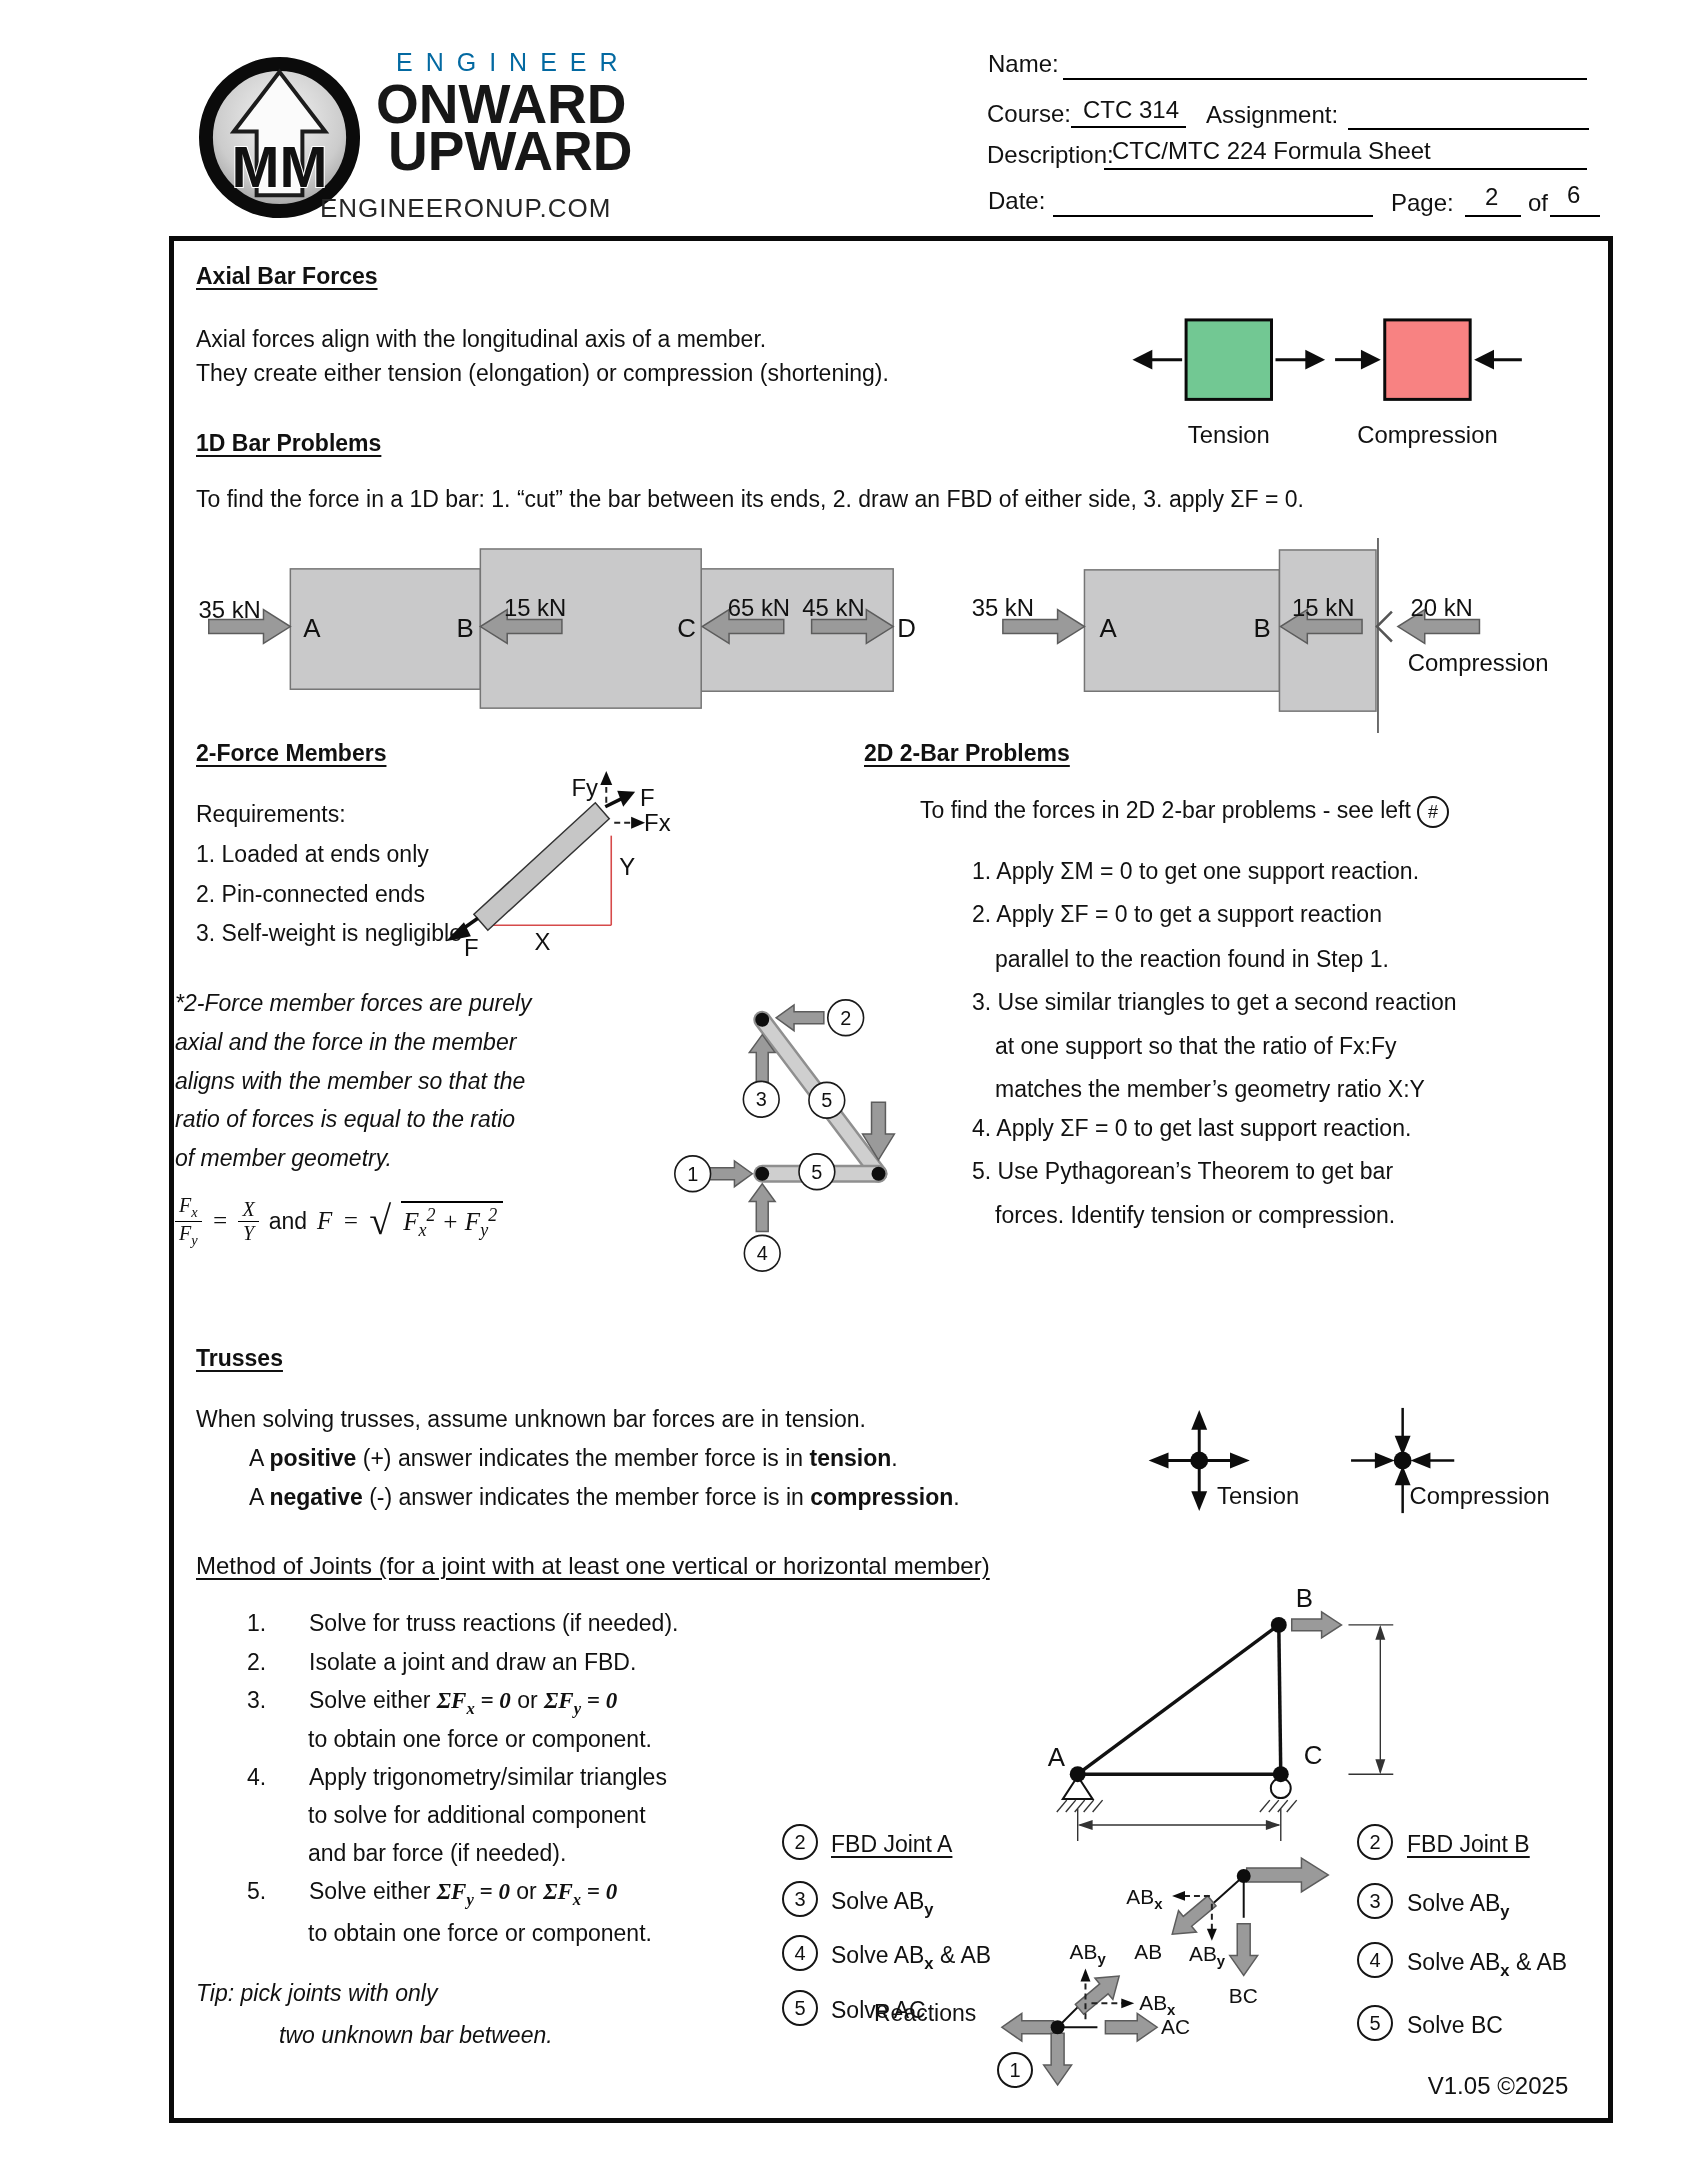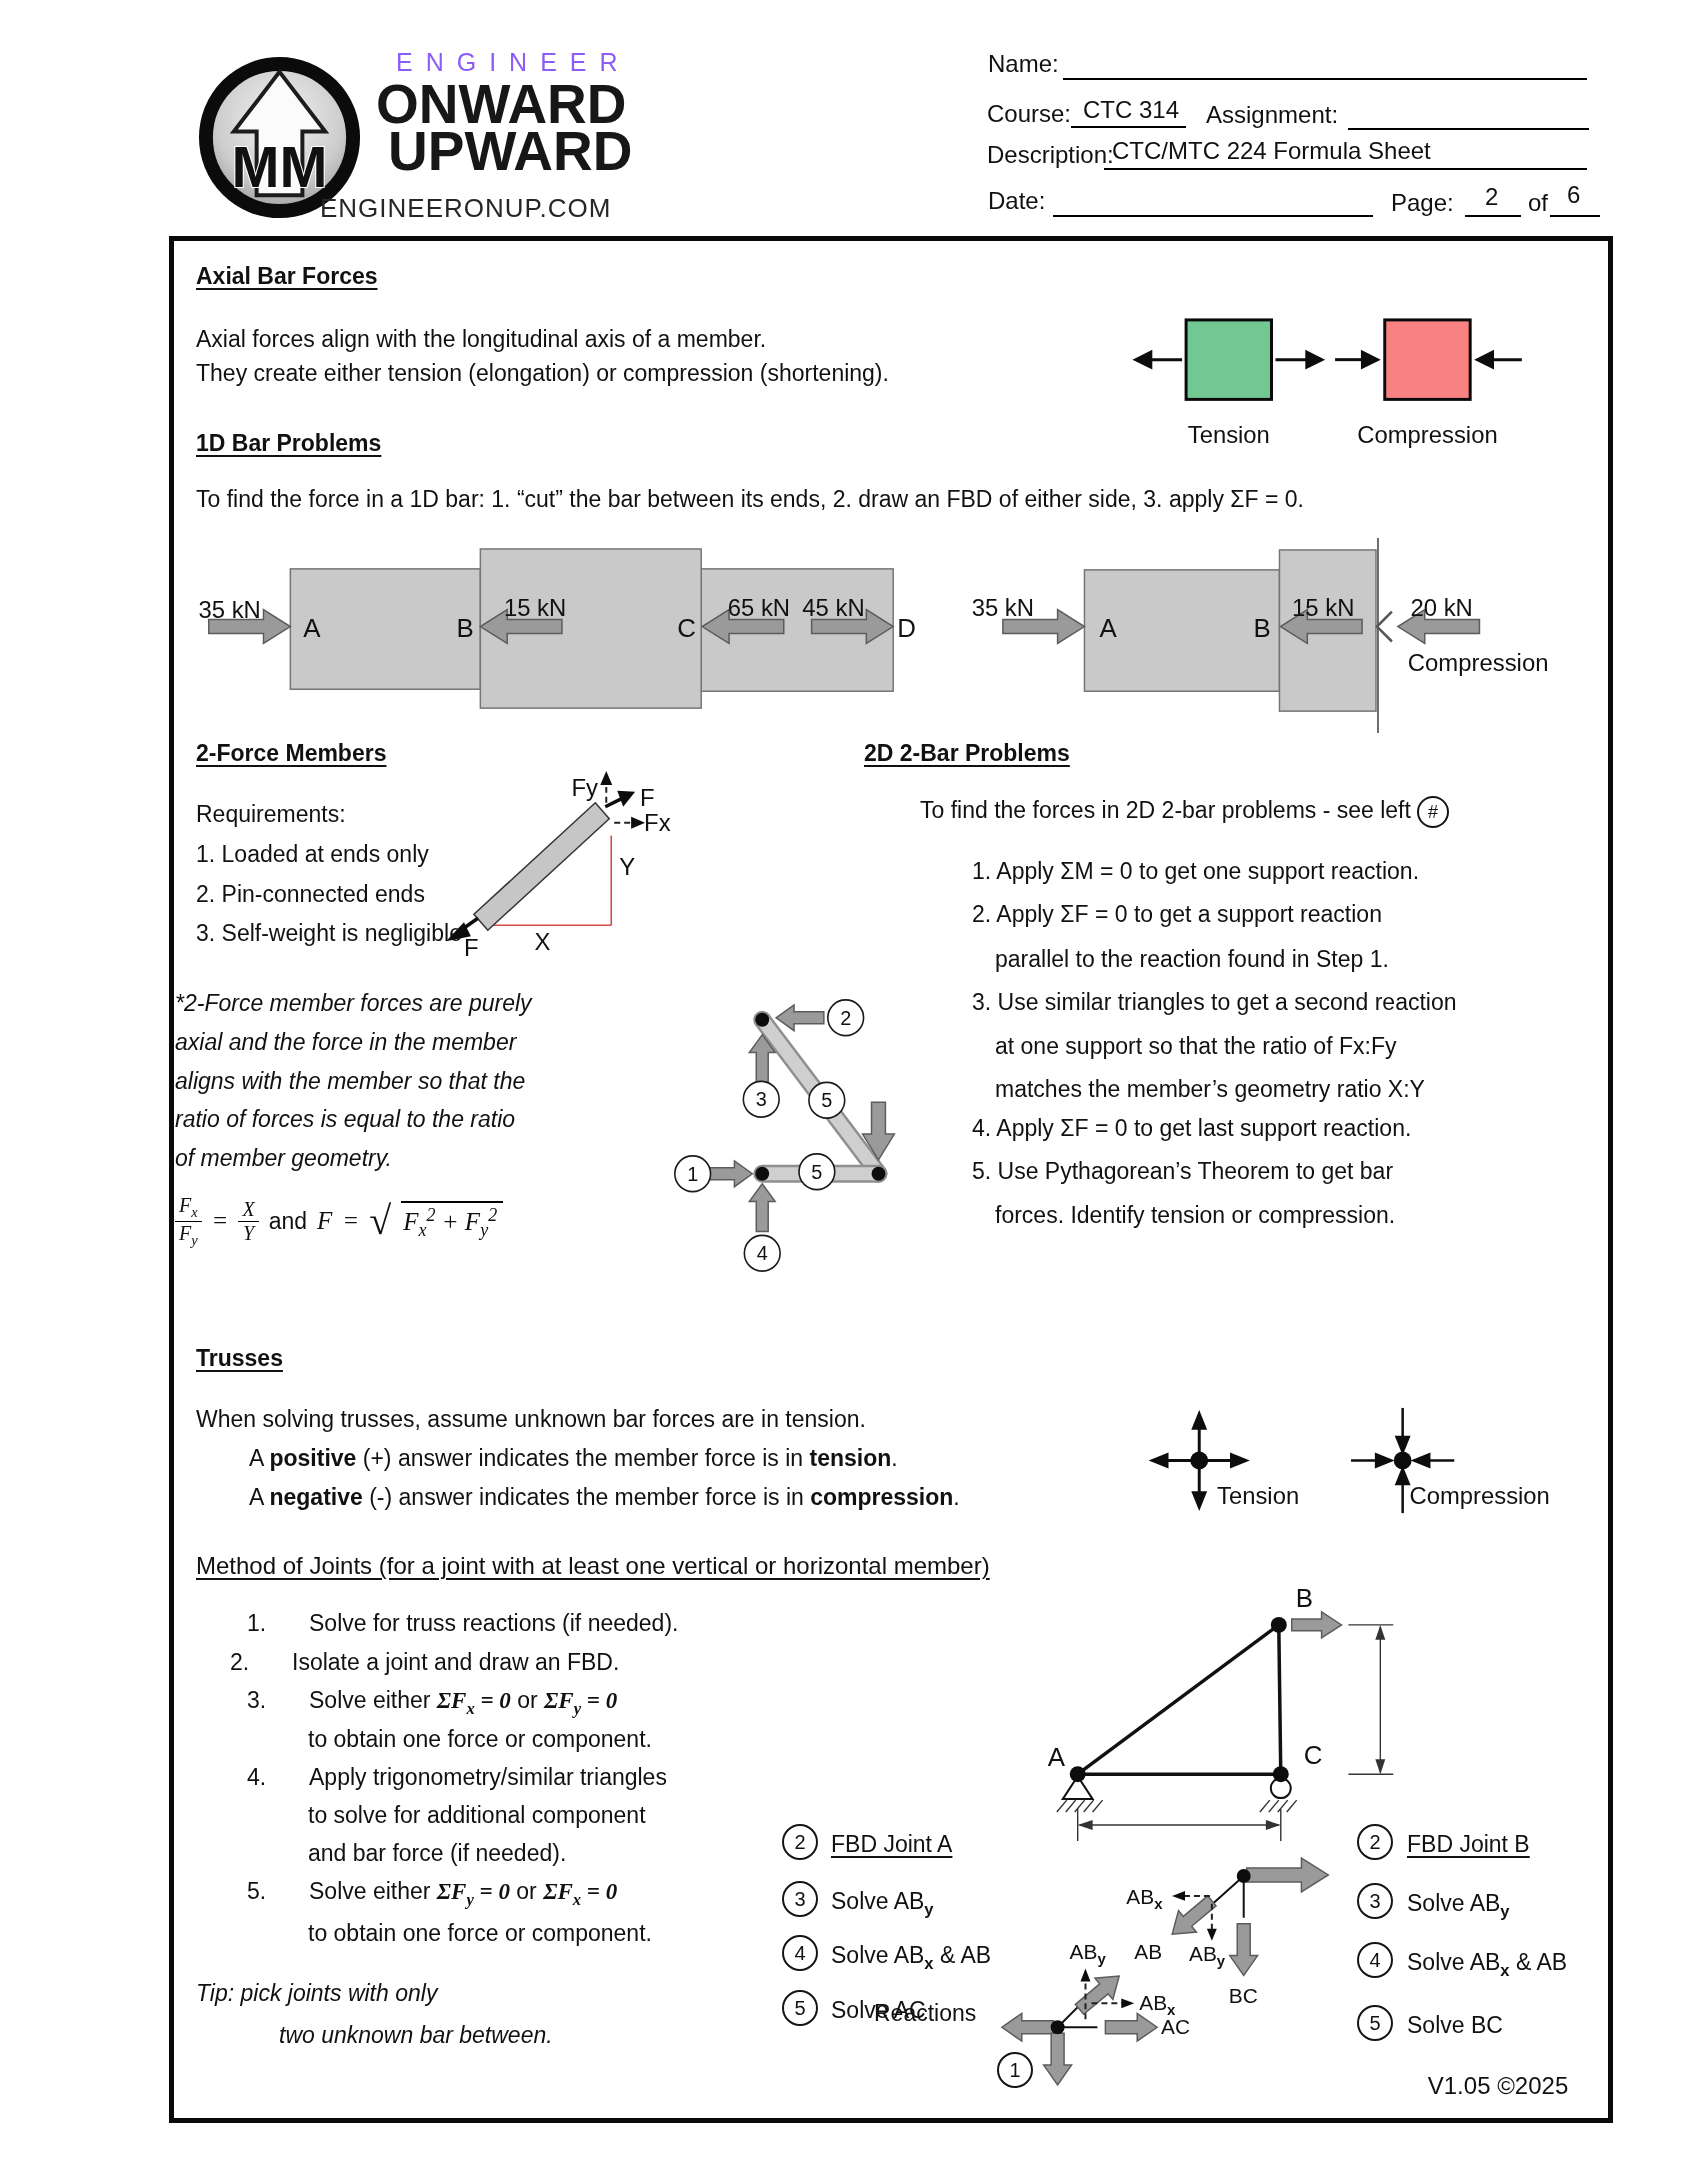--- a/index.html
+++ b/index.html
@@ -40,21 +40,21 @@
   .mem{stroke:#111;stroke-width:3.5}
   .thin{stroke:#111;stroke-width:2}
   .dim{stroke:#333;stroke-width:1.4}
   .cnum{fill:#fff;stroke:#1a1a1a;stroke-width:1.6}
   .cnumt{font-size:20px;text-anchor:middle}
   .lblA{font-size:26px}
   .lblF{font-size:24px}
   .s20{font-size:21px}
   .subt{font-size:15px}
   .redln{stroke:#d64a4a;stroke-width:1.6;fill:none}
-  .brand1{font-size:25px;letter-spacing:13px;color:#8b5cf6;font-weight:500}
+  .brand1{font-size:25px;letter-spacing:13px;color:#0369a1;font-weight:500}
   .brand2{font-size:55px;font-weight:bold;line-height:0.88;color:#171717;letter-spacing:0px}
   .site{font-size:26px;color:#262626;letter-spacing:1px}
 </style>
 </head>
 <body>
 
 <svg class="abs" style="left:197px;top:46px" width="171" height="185" viewBox="0 0 172 186">
   <defs>
       <radialGradient id="lggrad" cx="50%" cy="38%" r="70%">
     <stop offset="0%" stop-color="#f4f4f4"></stop>
@@ -307,21 +307,21 @@
       <polygon class="blkarrow" points="278,63 298,55 298,71"></polygon>
     <circle cx="270" cy="63" r="9" fill="#0d0d0d"></circle>
   </g>
   <text class="lblF" x="83" y="107">Tension</text>
   <text class="lblF" x="277" y="107">Compression</text>
 </svg>
 
 <div class="abs hn" style="left:196px;top:1552px">Method of Joints (for a joint with at least one vertical or horizontal member)</div>
 
 <div class="abs t" style="left:247px;top:1610px"><span class="numcol">1.</span><span>Solve for truss reactions (if needed).</span></div>
-<div class="abs t" style="left:230px;top:1649px"><span class="numcol">2.</span><span>Isolate a joint and draw an FBD.</span></div>
+<div class="abs t" style="left:247px;top:1649px"><span class="numcol">2.</span><span>Isolate a joint and draw an FBD.</span></div>
 <div class="abs t" style="left:247px;top:1687px"><span class="numcol">3.</span><span>Solve either </span><span class="mb">ΣF</span><sub class="mb">x</sub><span class="mb"> = 0</span><span> or </span><span class="mb">ΣF</span><sub class="mb">y</sub><span class="mb"> = 0</span></div>
 <div class="abs t" style="left:308px;top:1726px">to obtain one force or component.</div>
 <div class="abs t" style="left:247px;top:1764px"><span class="numcol">4.</span><span>Apply trigonometry/similar triangles</span></div>
 <div class="abs t" style="left:308px;top:1802px">to solve for additional component</div>
 <div class="abs t" style="left:308px;top:1840px">and bar force (if needed).</div>
 <div class="abs t" style="left:247px;top:1878px"><span class="numcol">5.</span><span>Solve either </span><span class="mb">ΣF</span><sub class="mb">y</sub><span class="mb"> = 0</span><span> or </span><span class="mb">ΣF</span><sub class="mb">x</sub><span class="mb"> = 0</span></div>
 <div class="abs t" style="left:308px;top:1920px">to obtain one force or component.</div>
 <div class="abs t it" style="left:196px;top:1980px">Tip: pick joints with only</div>
 <div class="abs t it" style="left:279px;top:2022px">two unknown bar between.</div>
 

